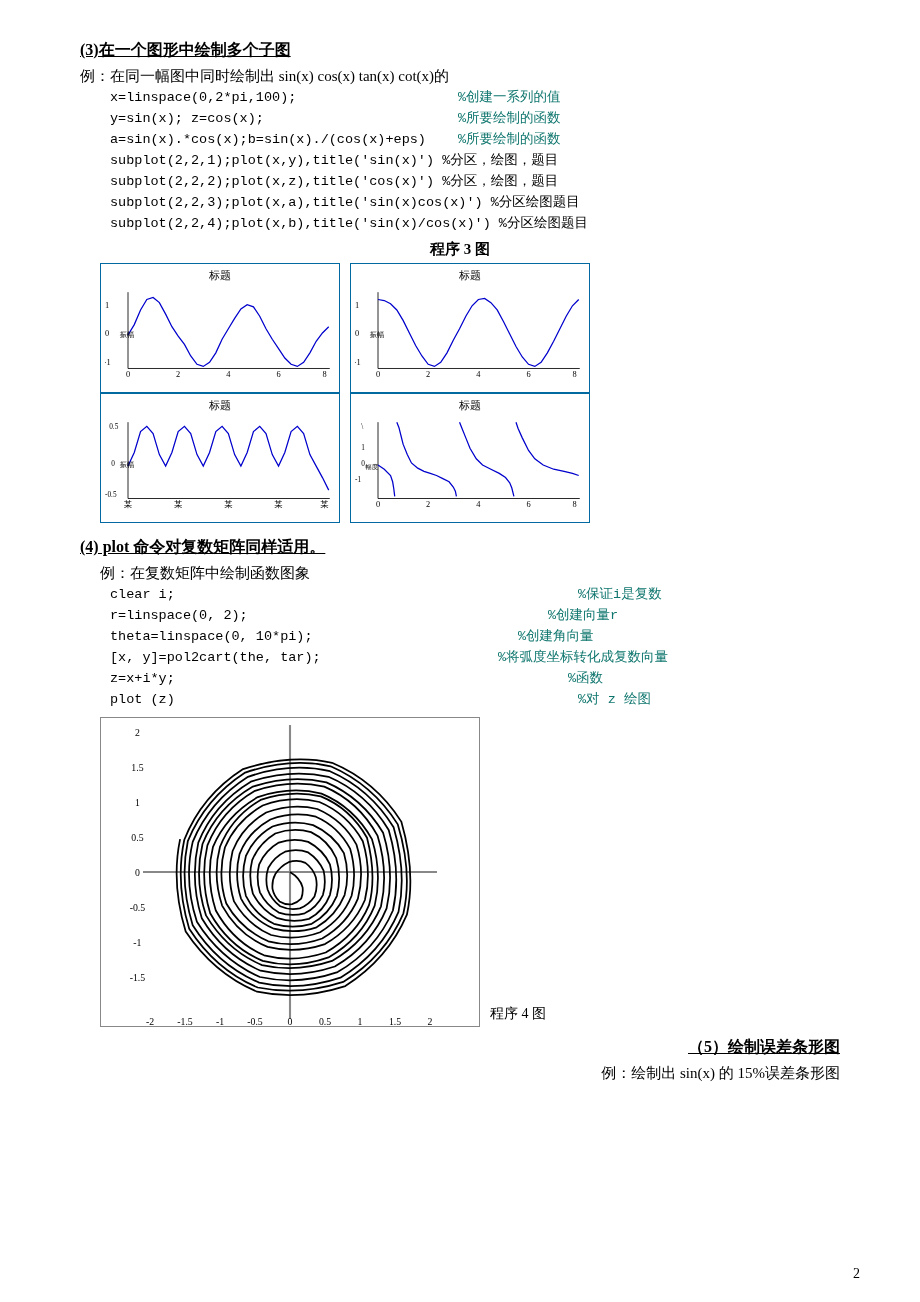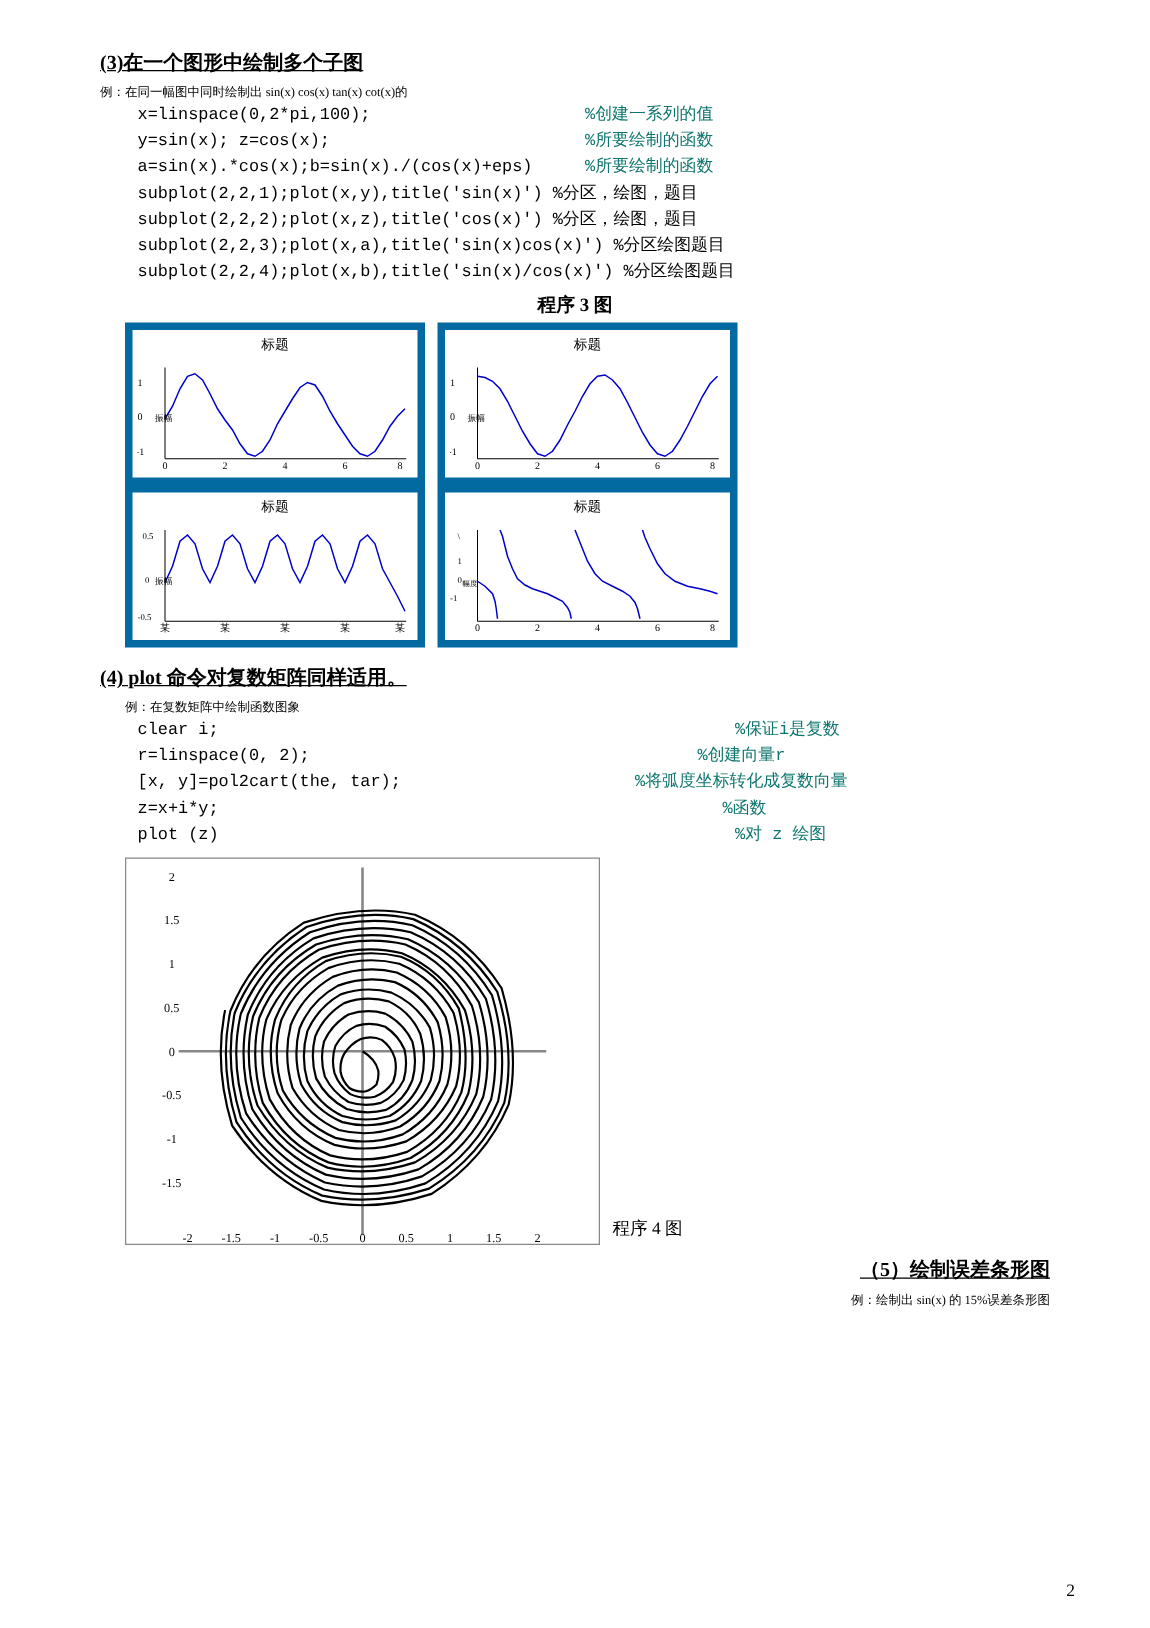--- a/index.html
+++ b/index.html
@@ -24,34 +24,34 @@
     .section-heading-bold-nounderline {
       font-weight: bold;
       font-size: 16px;
       margin-bottom: 6px;
       text-decoration: underline;
     }
 
     .example-line {
       margin-left: 0;
       margin-bottom: 2px;
-      font-size: 10px;
+      font-size: 15px;
     }
 
     .code-block {
       font-family: "Courier New", "FangSong", monospace;
       font-size: 13.5px;
       margin-left: 30px;
       line-height: 1.55;
       margin-bottom: 2px;
     }
 
     .code-line {
       display: flex;
-      gap: 38px;
+      gap: 28px;
     }
 
     .code-main {
       min-width: 320px;
     }
 
     .code-comment {
       color: #0f766e;
     }
 
@@ -64,21 +64,21 @@
 
     .subplot-grid {
       display: grid;
       grid-template-columns: 1fr 1fr;
       gap: 0px;
       margin: 4px 0 8px 20px;
       width: 500px;
     }
 
     .subplot-cell {
-      border: 6px solid #0369a1;
+      border: 1px solid #0369a1;
       padding: 4px 4px 2px 4px;
       background: #fff;
       position: relative;
       width: 240px;
       height: 130px;
       overflow: hidden;
     }
 
     .subplot-title {
       text-align: center;
@@ -266,20 +266,24 @@
   <div class="example-line" style="margin-left:20px;">例：在复数矩阵中绘制函数图象</div>
 
   <div class="code-block">
     <div class="code-line">
       <span class="code-main">clear i;</span>
       <span class="code-comment" style="margin-left:120px;">%保证i是复数</span>
     </div>
     <div class="code-line">
       <span class="code-main">r=linspace(0, 2);</span>
       <span class="code-comment" style="margin-left:90px;">%创建向量r</span>
+    </div>
+    <div class="code-line">
+      <span class="code-main">theta=linspace(0, 10*pi);</span>
+      <span class="code-comment" style="margin-left:60px;">%创建角向量</span>
     </div>
     <div class="code-line">
       <span class="code-main">[x, y]=pol2cart(the, tar);</span>
       <span class="code-comment" style="margin-left:40px;">%将弧度坐标转化成复数向量</span>
     </div>
     <div class="code-line">
       <span class="code-main">z=x+i*y;</span>
       <span class="code-comment" style="margin-left:110px;">%函数</span>
     </div>
     <div class="code-line">

